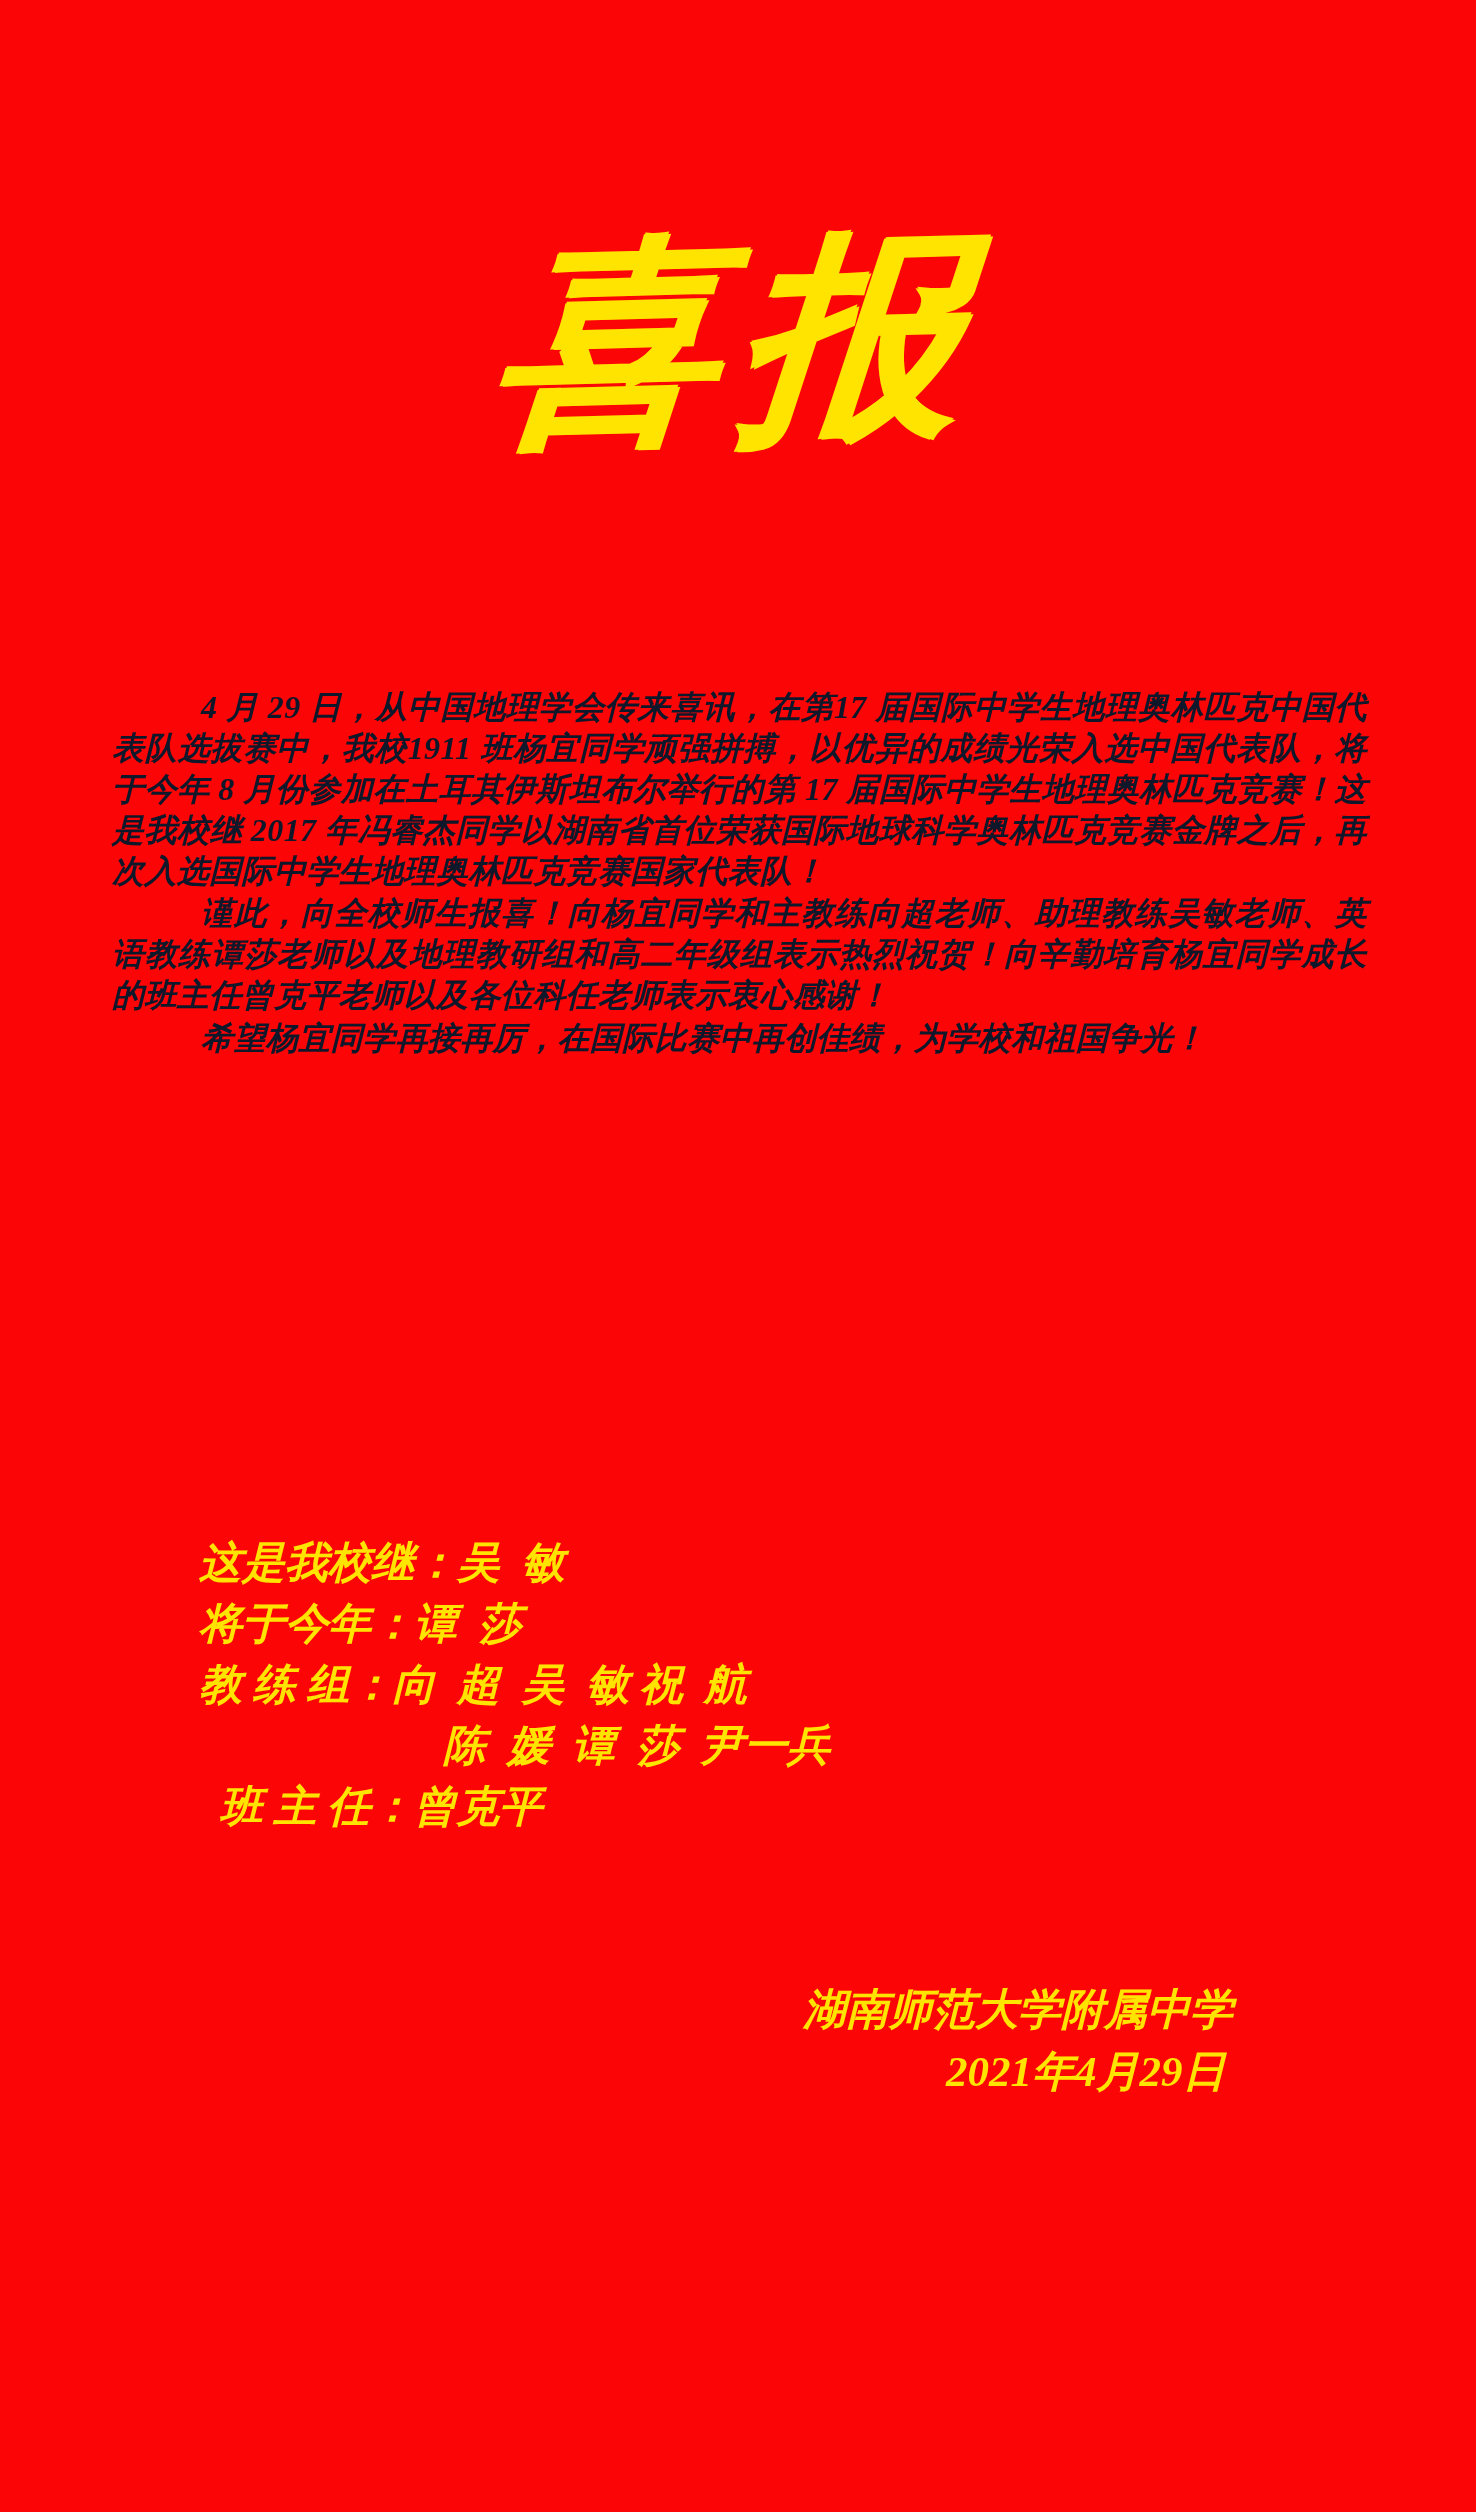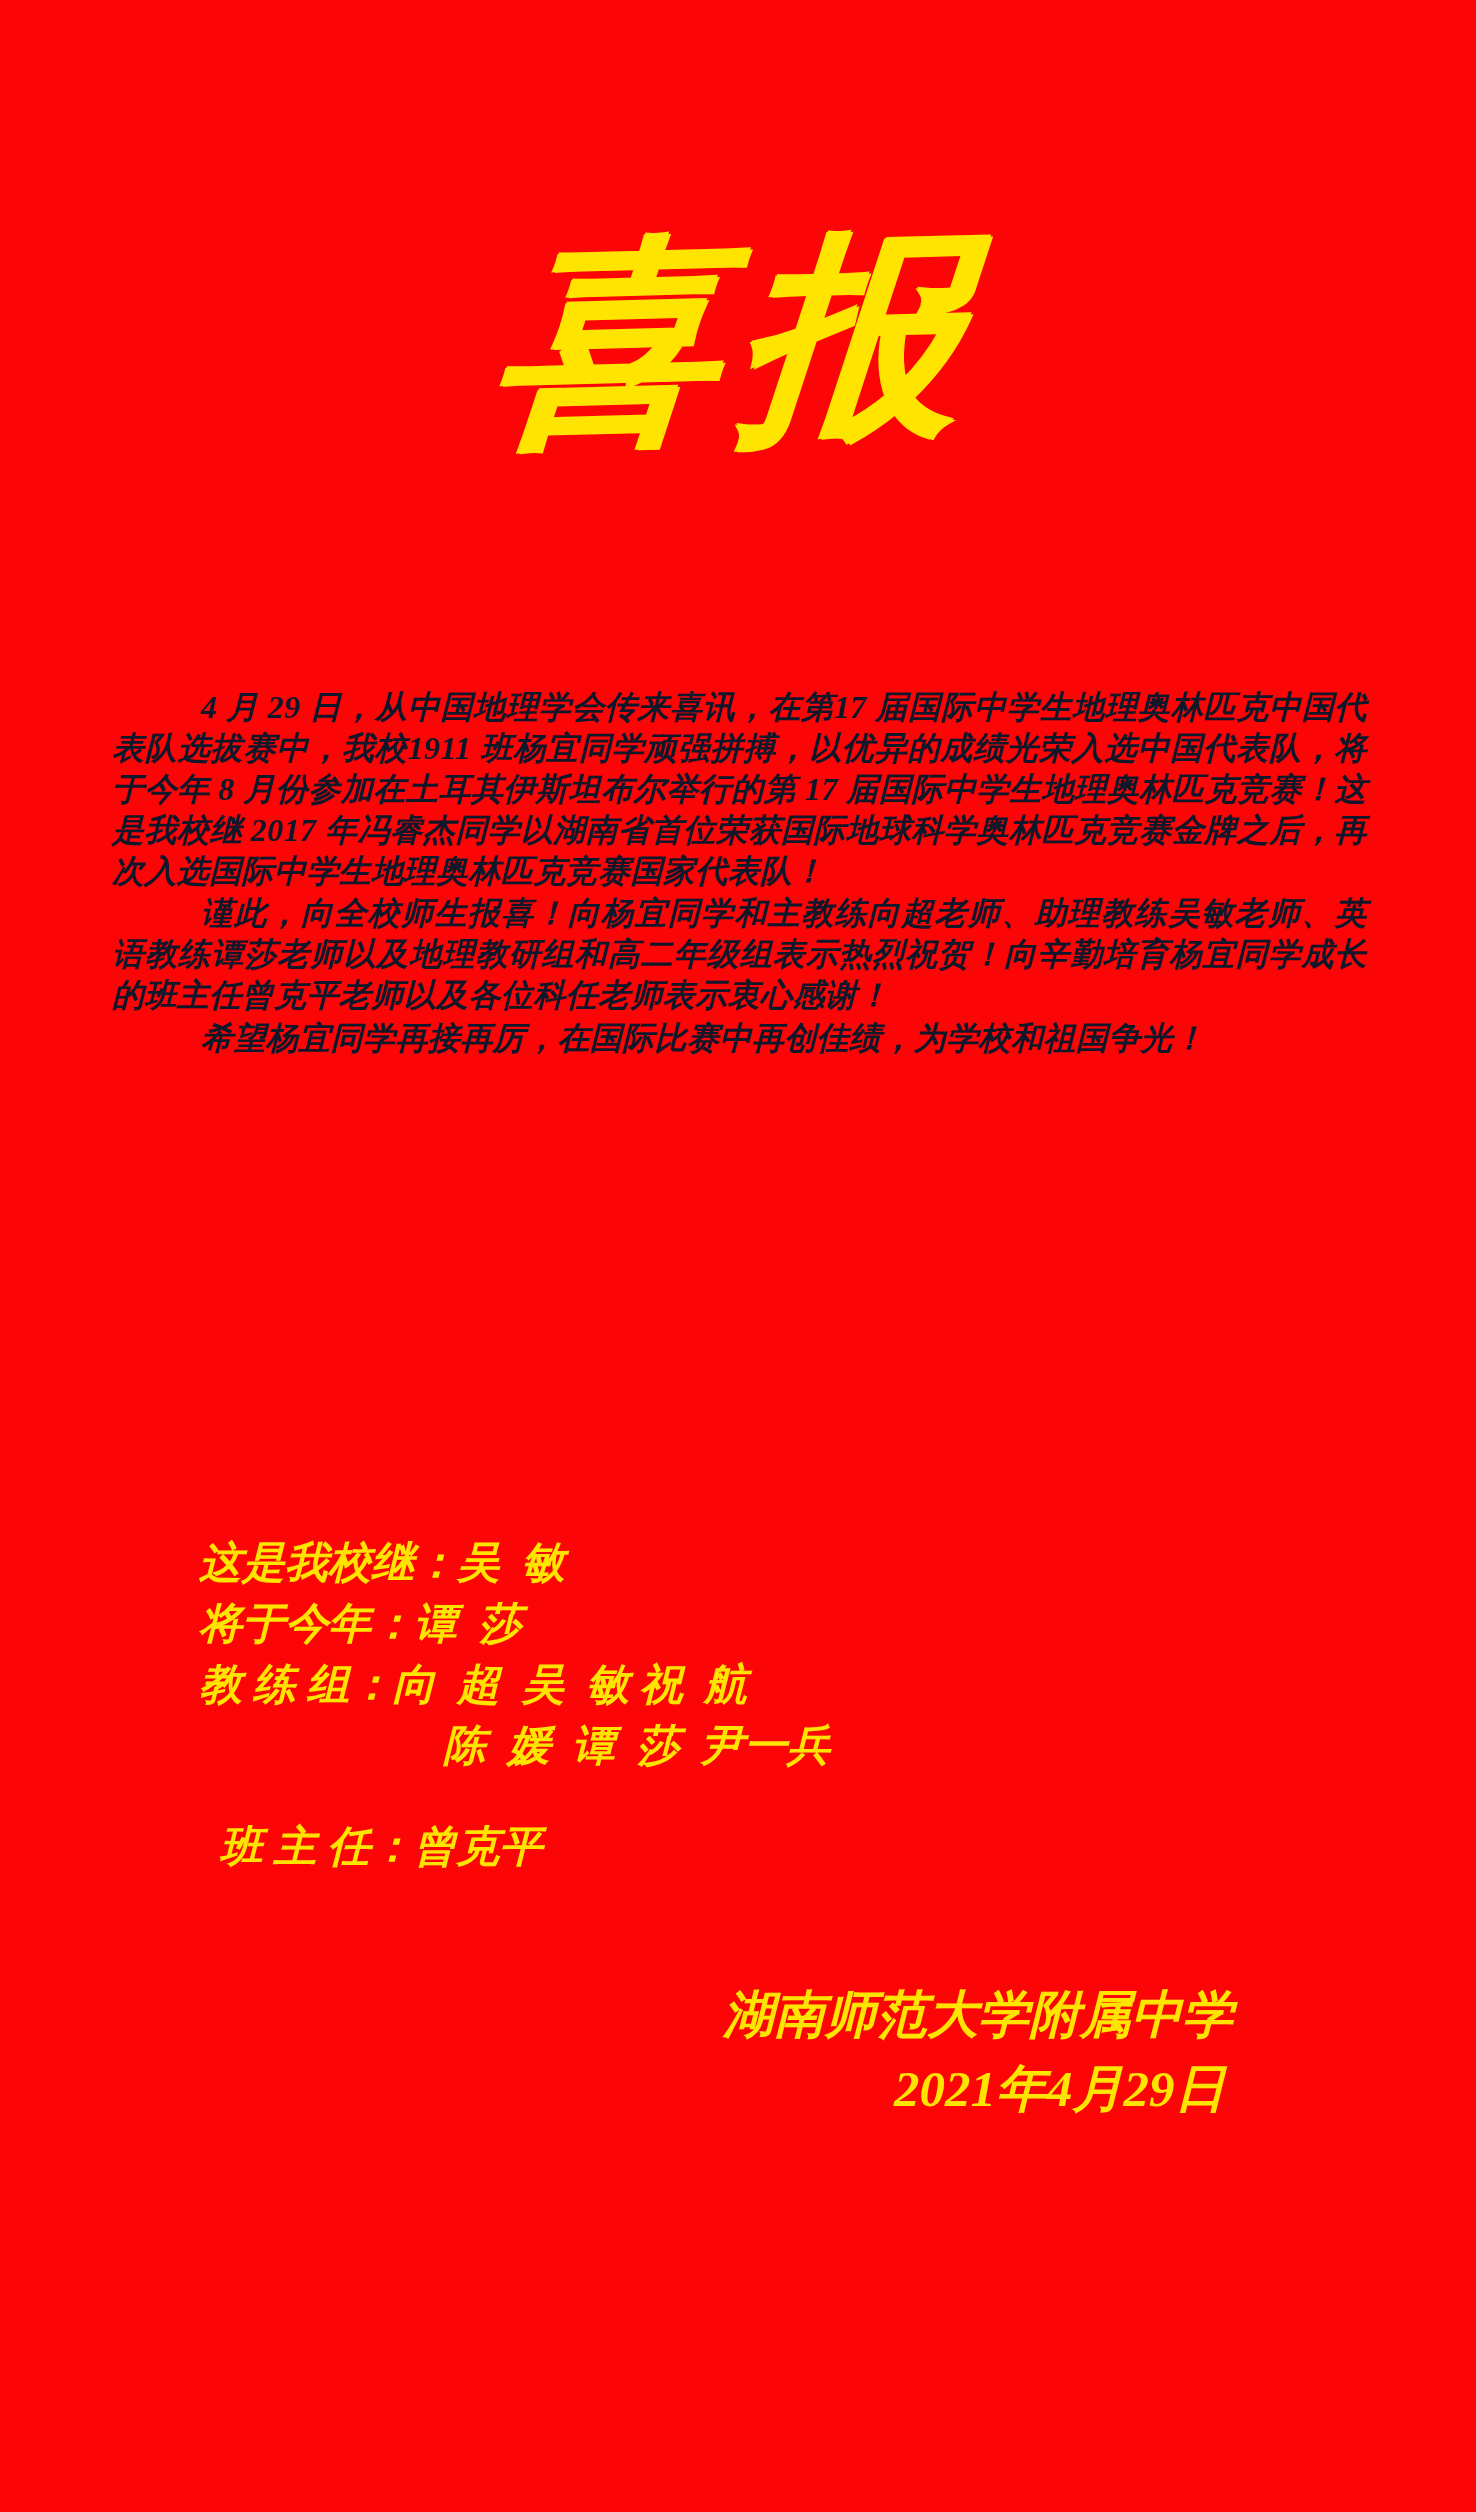--- a/index.html
+++ b/index.html
@@ -76,30 +76,29 @@
     color: #ffe400;
   }
   .credit-row {
     white-space: pre;
   }
   .credit-row.indented {
     padding-left: 244px;
   }
   .credit-row.shift {
     padding-left: 20.7px;
-    margin-top: 40px;
   }
 
   
   .signature {
     position: absolute;
     top: 1979px;
     right: 244px;
     text-align: right;
-    font-size: 51px;
+    font-size: 43px;
     line-height: 1.45;
     font-style: italic;
     font-weight: bold;
     color: #ffe400;
   }
   .sig-date {
     padding-right: 7.4px;
   }
 </style>
 </head>

